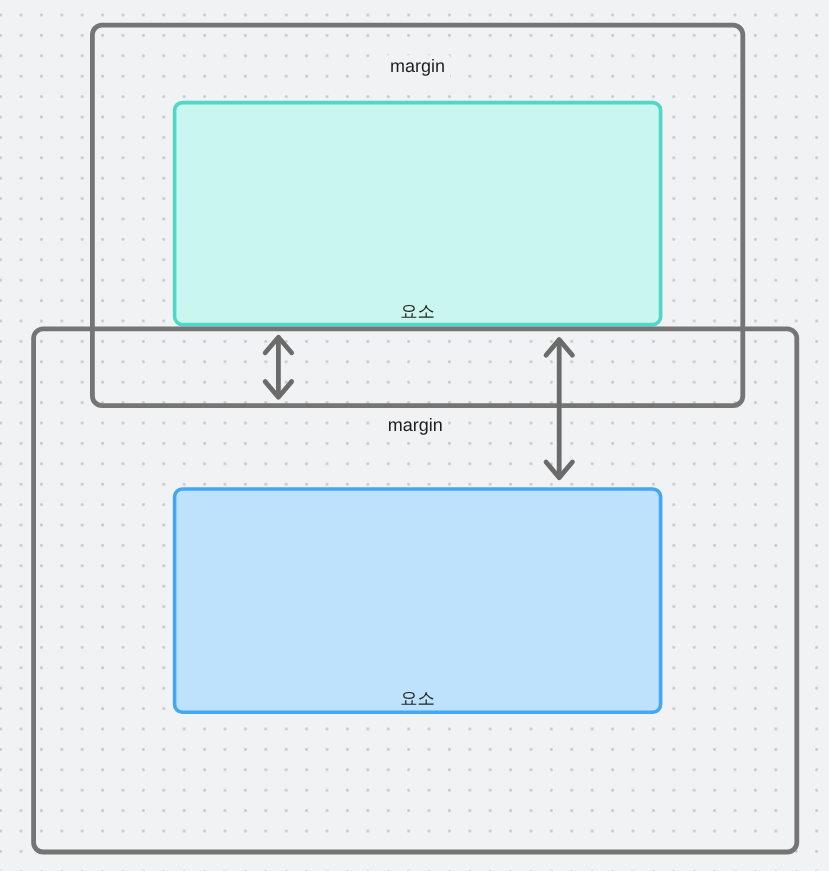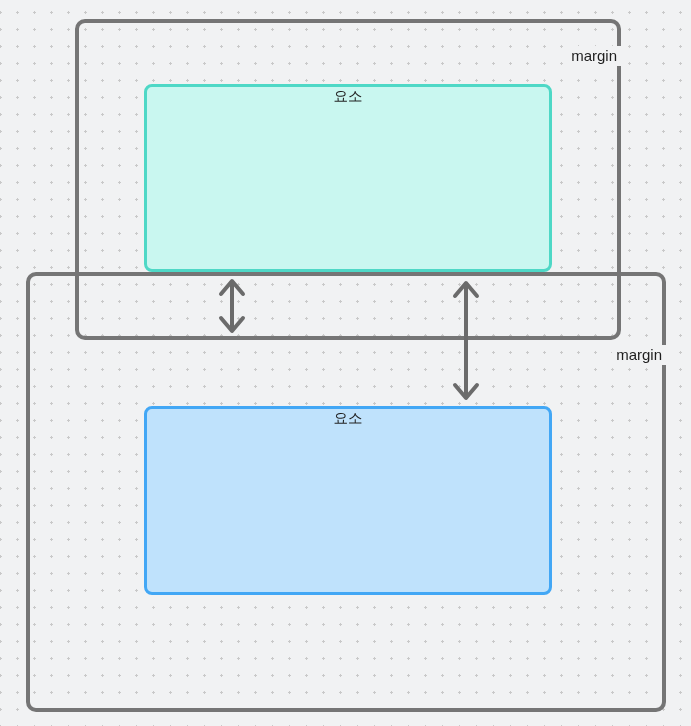--- a/index.html
+++ b/index.html
@@ -25,39 +25,39 @@
     background: transparent;
   }
   .margin-box.top    { left: 75px;  top: 19px;  width: 546px; height: 321px; }
   .margin-box.bottom { left: 26px;  top: 272px; width: 640px; height: 440px; }
 
   .element-box {
     position: absolute;
     box-sizing: border-box;
     border-radius: 8px;
     display: flex;
-    align-items: flex-start;
+    align-items: flex-end;
     justify-content: center;
     font-size: 14.5px;
     color: #1e1e1e;
   }
   .element-box.teal {
     left: 144px; top: 84px; width: 408px; height: 188px;
     background: #c9f7f0;
     border: 3.5px solid #4ed8c6;
   }
   .element-box.blue {
     left: 144px; top: 406px; width: 408px; height: 189px;
     background: #bfe2fc;
     border: 3.5px solid #42a7f5;
   }
 
   .margin-label {
     position: absolute;
-    text-align: right;
+    text-align: center;
     font-size: 15px;
     color: #1e1e1e;
     line-height: 20px;
   }
   .margin-label.top    { left: 75px; width: 546px; top: 46px; }
   .margin-label.bottom { left: 26px; width: 640px; top: 345px; }
   .margin-label span {
     display: inline-block;
     background: #f1f2f3;
     padding: 0 4px;

